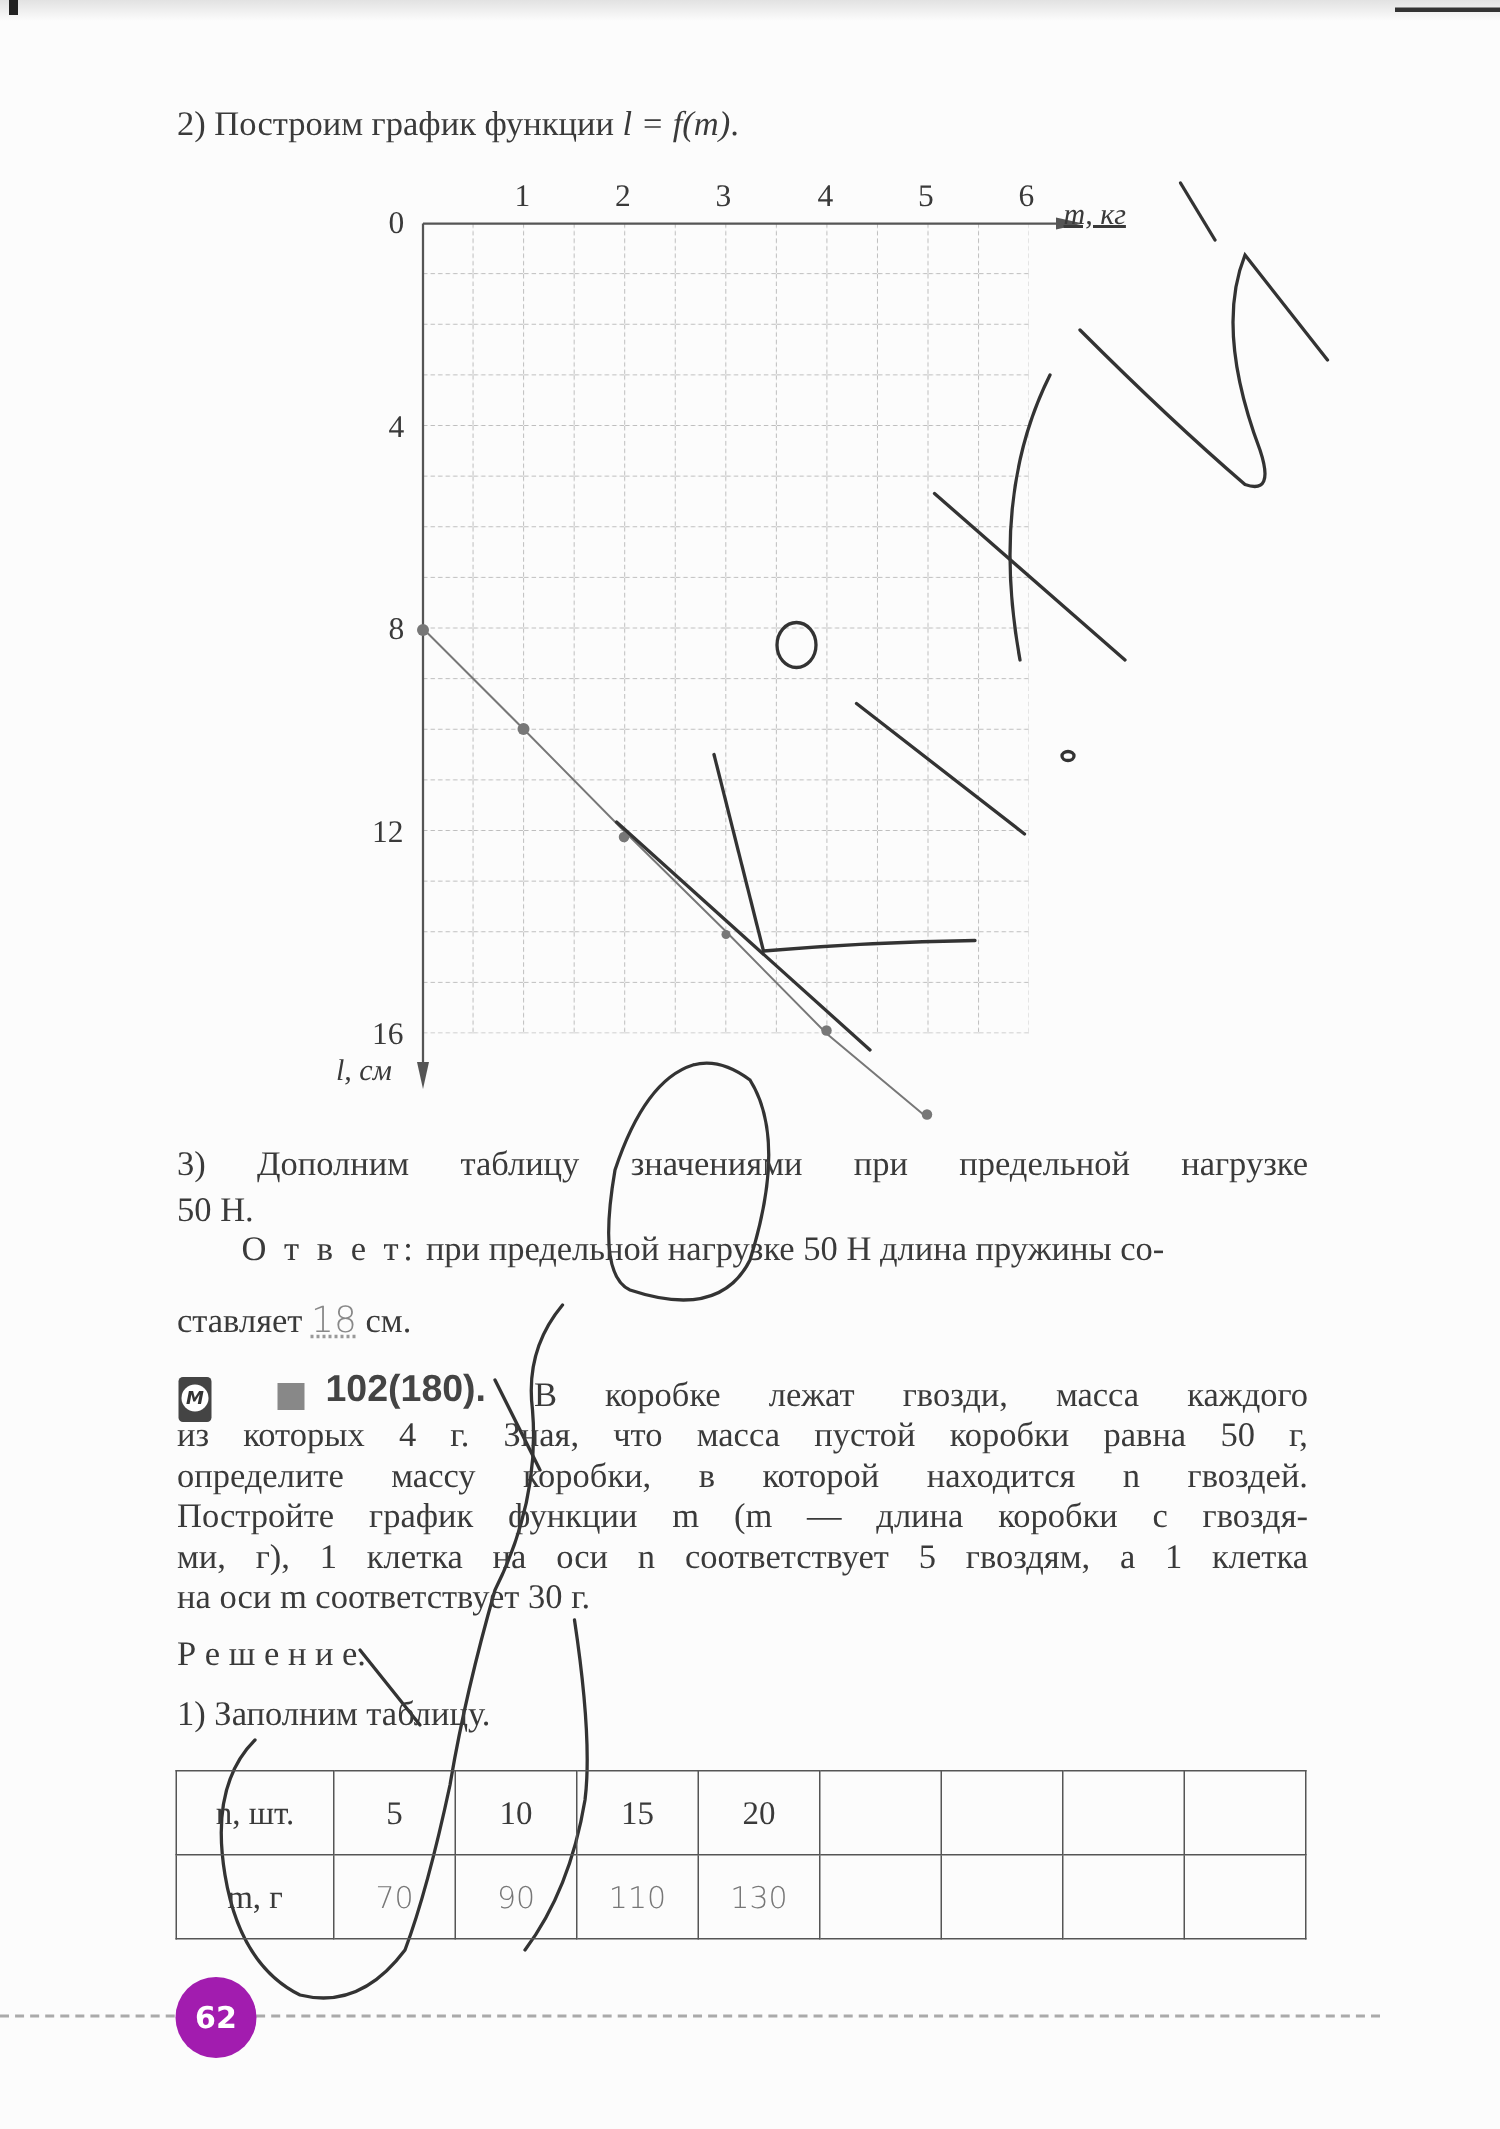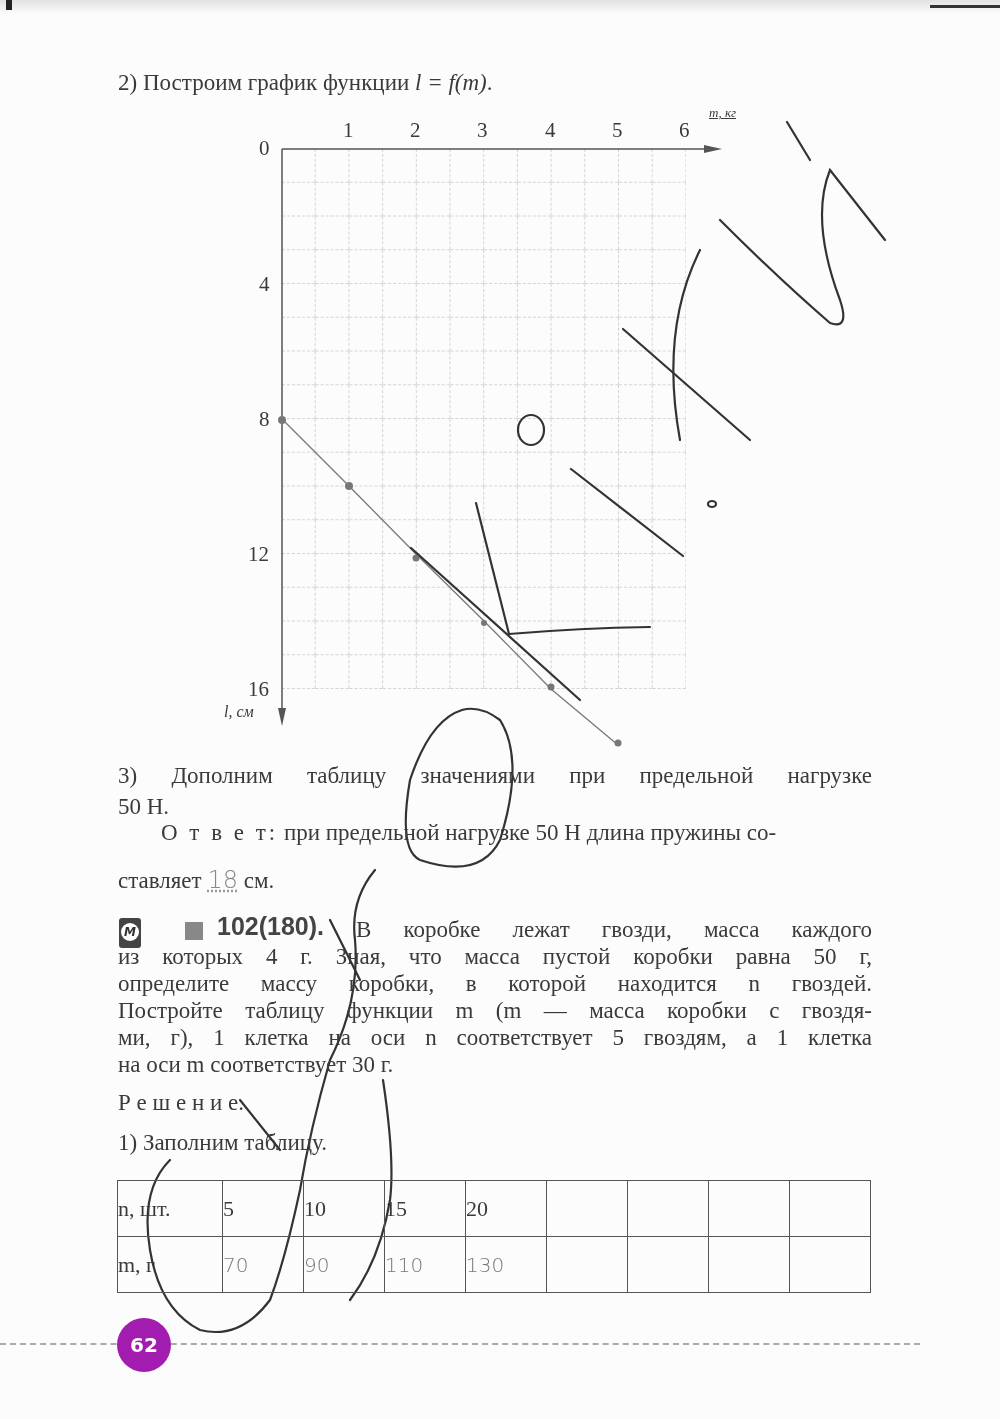--- a/index.html
+++ b/index.html
@@ -16,21 +16,21 @@
   svg.overlay { position:absolute; left:0; top:0; }
   .hand { font-family:"DejaVu Sans",sans-serif; font-weight:200; color:#888; }
   .badge { position:absolute; left:119px; top:918px; width:22px; height:30px; background:#444;
            border-radius:3px; }
   .badge span { position:absolute; left:2px; top:5px; width:18px; height:18px; border-radius:50%;
                 background:#fff; color:#333; font:italic bold 12px "DejaVu Sans",sans-serif;
                 text-align:center; line-height:18px; }
   .square { position:absolute; left:185px; top:922px; width:18px; height:18px; background:#888; }
   .tasknum { position:absolute; left:217px; top:912px; font:bold 25px "Liberation Sans","DejaVu Sans",sans-serif; color:#444; }
   table.vals { position:absolute; left:117px; top:1180px; border-collapse:collapse; }
-  table.vals td { border:1.5px solid #555; width:80px; height:55px; 
+  table.vals td { border:1.5px solid #555; width:80px; height:55px; text-align:center;
                   font-size:22px; padding:0;margin-top:41px; }
   table.vals td.hdr { width:104px; font-style:normal; }
   table.vals td.hv { font-family:"DejaVu Sans",sans-serif; font-weight:200; font-size:20px; color:#777; }
   .pagebadge { position:absolute; left:117px; top:1318px; width:54px; height:54px; border-radius:50%;
                background:#a21caf; color:#fff; font:bold 20px "DejaVu Sans",sans-serif; text-align:center;
                line-height:54px; }
   .dashline { position:absolute; left:0; top:1343px; width:920px; border-top:2px dashed #aaa; }
 </style>
 </head>
 <body>
@@ -85,45 +85,45 @@
   </g>
 </svg>
 
 <div class="line" style="left:259px; top:136px; font-size:21px;">0</div>
 <div class="line" style="left:343px; top:118px; font-size:21px;">1</div>
 <div class="line" style="left:410px; top:118px; font-size:21px;">2</div>
 <div class="line" style="left:477px; top:118px; font-size:21px;">3</div>
 <div class="line" style="left:545px; top:118px; font-size:21px;">4</div>
 <div class="line" style="left:612px; top:118px; font-size:21px;">5</div>
 <div class="line" style="left:679px; top:118px; font-size:21px;">6</div>
-<div class="line it" style="left:709px; top:105px; font-size:13px;text-decoration:underline;">m, кг</div>
+<div class="line it" style="left:709px; top:132px; font-size:20px;text-decoration:underline;">m, кг</div>
 <div class="line" style="left:259px; top:272px; font-size:21px;">4</div>
 <div class="line" style="left:259px; top:407px; font-size:21px;">8</div>
 <div class="line" style="left:248px; top:542px; font-size:21px;">12</div>
 <div class="line" style="left:248px; top:677px; font-size:21px;">16</div>
-<div class="line it" style="left:224px; top:703px; font-size:16px;">l, см</div>
+<div class="line it" style="left:224px; top:703px; font-size:20px;">l, см</div>
 
 <div class="line just" style="top:763px;">3) Дополним таблицу значениями при предельной нагрузке</div>
 <div class="line" style="top:794px;">50 Н.</div>
 <div class="line" style="top:820px;">
   <span class="spaced">О т в е т:</span><span> при предельной нагрузке 50 Н длина пружины со-</span>
 </div>
 <div class="line" style="top:866px;">
   <span>ставляет </span><span class="hand" style="font-size:24px; text-decoration:underline dotted #999;">18</span><span> см.</span>
 </div>
 
 <div class="badge">
     <span>М</span>
   </div>
 <div class="square"></div>
 <div class="tasknum">102(180).</div>
 <div class="line" style="left:356px; top:917px; width:516px; text-align:justify; text-align-last:justify;">В коробке лежат гвозди, масса каждого</div>
 <div class="line just" style="top:944px;">из которых 4 г. Зная, что масса пустой коробки равна 50 г,</div>
 <div class="line just" style="top:971px;">определите массу коробки, в которой находится n гвоздей.</div>
-<div class="line just" style="top:998px;">Постройте таблицу функции m (m — масса коробки с гвоздя-</div>
+<div class="line just" style="top:998px;">Постройте график функции m (m — длина коробки с гвоздя-</div>
 <div class="line just" style="top:1025px;">ми, г), 1 клетка на оси n соответствует 5 гвоздям, а 1 клетка</div>
 <div class="line" style="top:1052px;">на оси m соответствует 30 г.</div>
 <div class="line" style="top:1090px;">Р е ш е н и е.</div>
 <div class="line" style="top:1130px;">1) Заполним таблицу.</div>
 
 <table class="vals">
   <tbody>
       <tr>
     <td class="hdr it">n, шт.</td>
     <td>5</td>

